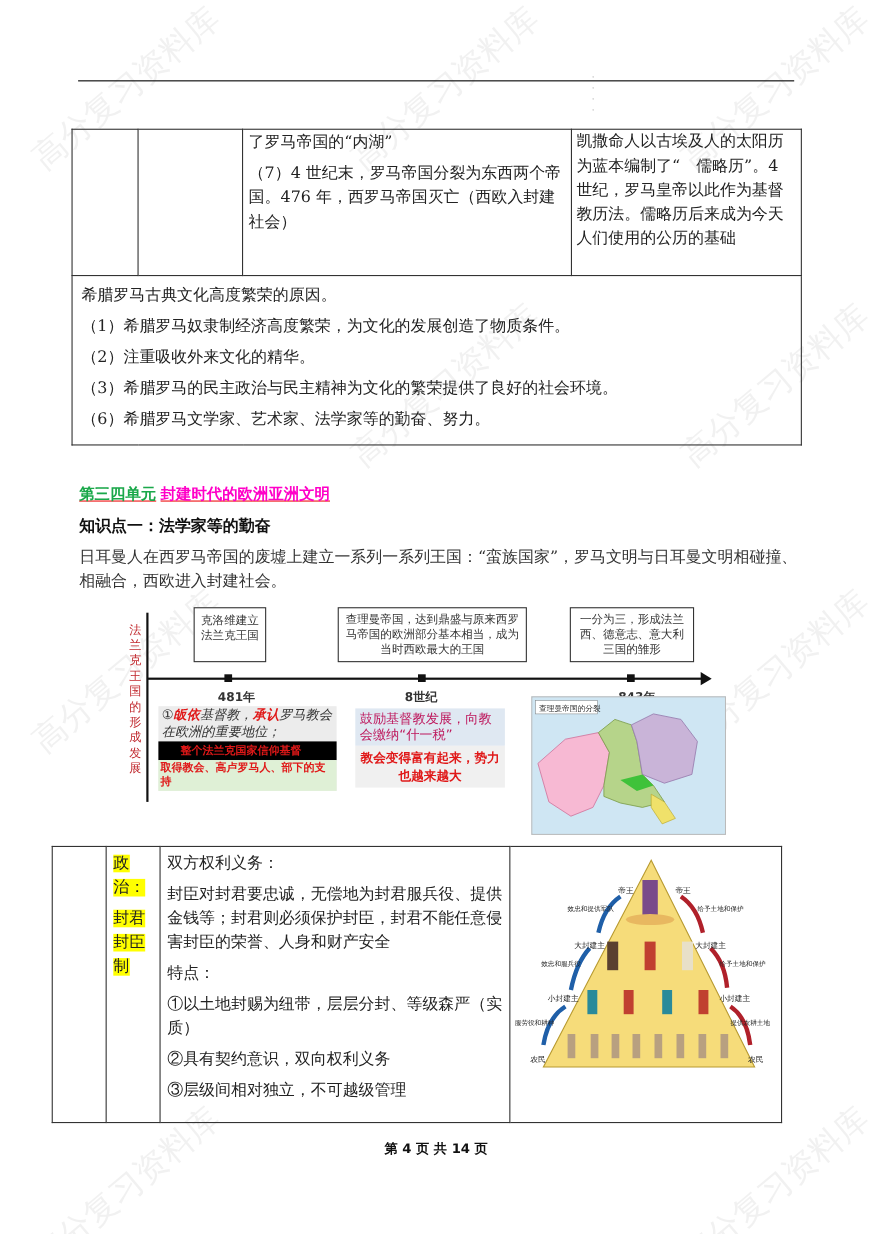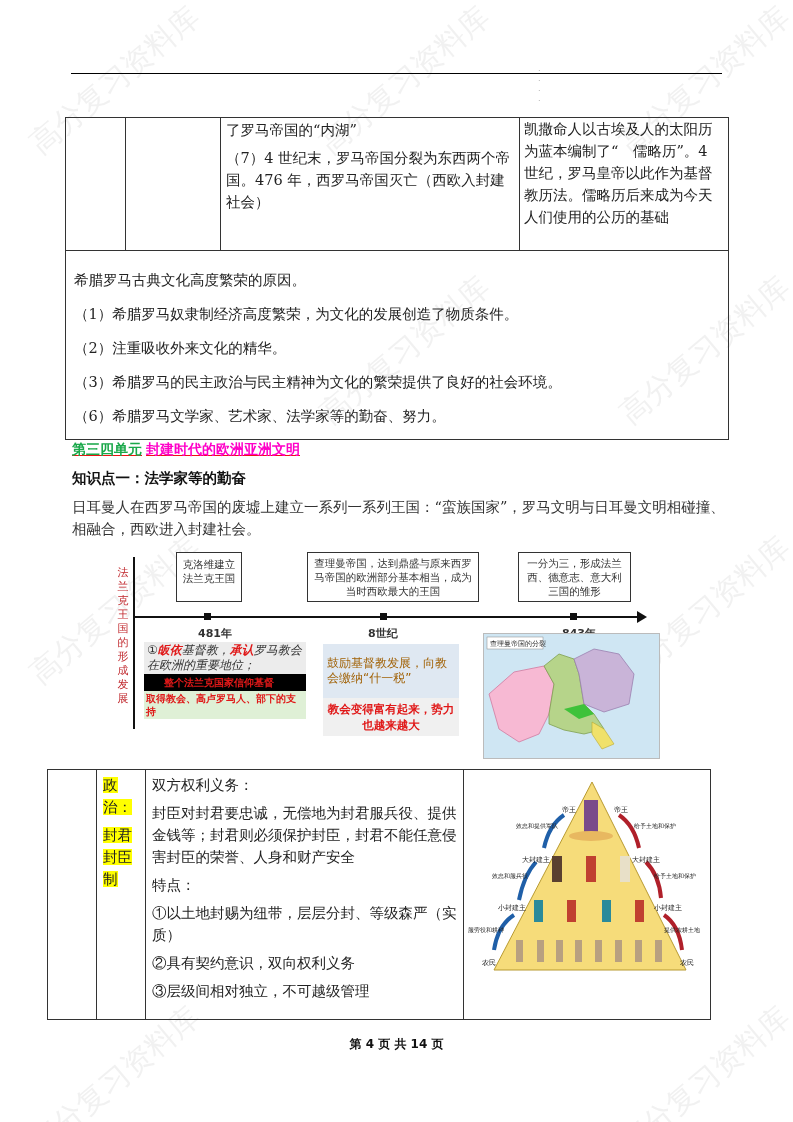--- a/index.html
+++ b/index.html
@@ -8,21 +8,21 @@
   .hr{left:71px;top:73px;width:651px;height:1px;background:#000;}
   .dots{left:538px;top:66px;font-size:8px;line-height:10px;color:#999;}
   .watermark{position:absolute;font-family:"DejaVu Sans",sans-serif;font-size:30px;color:rgba(180,180,180,0.18);transform:rotate(-40deg);white-space:nowrap;pointer-events:none;}
 
   table{border-collapse:collapse;}
   td{border:1px solid #333;vertical-align:top;}
   .t1{left:65px;top:117px;width:664px;}
   .t1 td{font-size:14.5px;line-height:22px;}
   .cellp{margin:0;padding:0 4px;}
   .reasons{padding:6px 8px;}
-  .reasons p{margin:12px 0 6px 0;font-size:14.5px;line-height:22px;}
+  .reasons p{margin:1px 0 6px 0;font-size:14.5px;line-height:22px;}
 
   .h-unit{left:72px;top:441px;font-family:"DejaVu Sans",sans-serif;font-weight:bold;font-size:14px;text-decoration:underline;text-decoration-color:#e11;}
   .h-unit .g{color:#1aa84a;}
   .h-unit .m{color:#ff00c8;margin-left:4px;}
   .h-kp{left:72px;top:469px;font-family:"DejaVu Sans",sans-serif;font-weight:bold;font-size:14.5px;color:#111;}
   .intro{left:72px;top:496px;width:660px;font-size:14.5px;line-height:22px;color:#333;}
 
   
   .vlabel{left:116px;top:566px;width:14px;font-size:11px;line-height:14px;color:#c0282d;font-family:"DejaVu Sans",sans-serif;text-align:center;}
   .vaxis{left:133px;top:557px;width:2px;height:172px;background:#111;}
@@ -32,21 +32,21 @@
   .tlabel{font-size:11px;font-family:"DejaVu Sans",sans-serif;font-weight:bold;color:#333;top:626px;}
   .evbox{border:1px solid #333;background:#fff;font-size:10.5px;line-height:14px;text-align:center;color:#333;padding:3px 4px;box-sizing:border-box;}
 
   .c481{left:144px;top:642px;width:162px;background:#ececec;font-family:"DejaVu Sans",sans-serif;font-size:12px;line-height:15px;color:#333;}
   .c481 .red{color:#e01818;font-weight:bold;}
   .c481 .hl1{background:#000000;color:#e01818;font-weight:bold;font-size:10px;padding:1px 20px;}
   .c481 .hl2{background:#dff0d6;color:#e01818;font-weight:bold;font-size:10px;padding:1px 2px;line-height:13px;}
   .c481 .pp{padding:1px 3px;font-style:italic;}
 
   .c8{left:323px;top:644px;width:136px;font-family:"DejaVu Sans",sans-serif;}
-  .c8 .top{background:#dfe8f2;font-size:12px;line-height:15px;color:#a16207;padding:12px 4px;}
+  .c8 .top{background:#dfe8f2;font-size:12px;line-height:15px;color:#be185d;padding:2px 4px;}
   .c8 .bot{background:#f0f0f0;color:#e01818;font-weight:bold;font-size:11.5px;line-height:16px;text-align:center;padding:3px 2px;}
 
   .map{left:483px;top:633px;width:175px;height:124px;background:#cfe6f3;overflow:hidden;border:1px solid #bbb;}
 
   
   .t2{left:47px;top:769px;width:664px;height:245px;}
   .t2 td{font-size:14.5px;line-height:22px;}
   .hly{background:#ffff00;font-family:"DejaVu Sans",sans-serif;font-size:14.5px;line-height:22px;}
   .feud p{margin:0 0 6px 0;}
 

